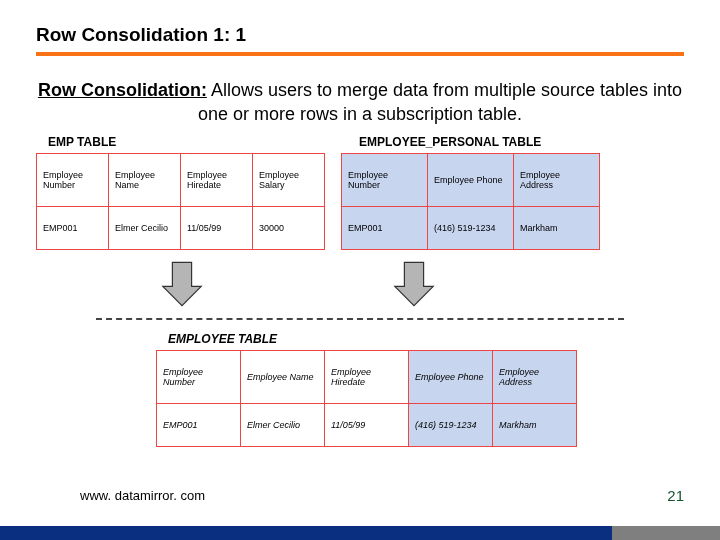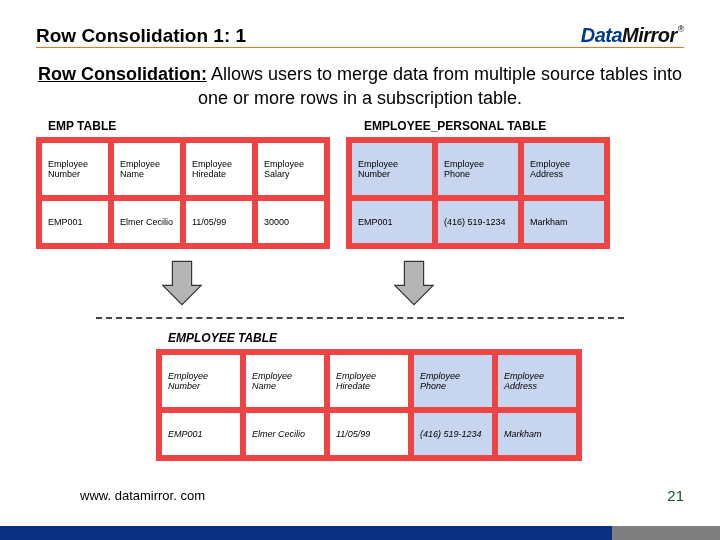--- a/index.html
+++ b/index.html
@@ -9,40 +9,41 @@
     background: #fff;
     position: relative;
     overflow: hidden;
   }
   .slide {
     padding: 24px 36px 36px 36px;
     position: relative;
     height: 100%;
   }
   .hdr {
-    border-bottom: 1px solid #f97316;
-    margin-bottom: 14px;
+    border-bottom: 4px solid #f97316;
+    padding-bottom: 6px;
+    margin-bottom: 22px;
     display: flex;
     justify-content: space-between;
     align-items: center;
   }
   .title { font-size: 19px; font-weight: bold; }
   .logo {
     font-size: 20px; font-weight: 900; font-style: italic;
     letter-spacing: -0.5px; display: flex; align-items: flex-start;
   }
   .logo .d { color: #003a8c; }
   .logo .m { color: #111; }
   .logo-circ { font-size: 9px; font-style: normal; font-weight: normal; margin-left: 1px; }
   .para { font-size: 18px; line-height: 1.35; margin-bottom: 8px; text-align: center; }
   .main { position: relative; margin-top: 6px; }
   .tlabel { font-size: 12px; font-weight: bold; margin-bottom: 4px; padding-left: 12px; }
   .row-top { display: flex; gap: 16px; align-items: flex-start; }
   table { border-collapse: collapse; }
-  td { border: 6px solid #ef4444; font-size: 9px; padding: 16px 6px; vertical-align: middle; }
+  td { border: 1px solid #ef4444; font-size: 9px; padding: 16px 6px; vertical-align: middle; }
   .t-emp td { width: 72px; }
   .t-pers { background: #c7d5ef; }
   .t-pers td { width: 86px; }
   .t-target { margin-left: 120px; font-style: italic; }
   .t-target td { width: 84px; }
   .t-target .c4, .t-target .c5 { background: #c7d5ef; }
   .arrows { display: flex; gap: 180px; margin: 10px 0 0 120px; }
   .arrow svg { width: 52px; height: 48px; }
   .dashed { border: none; border-top: 2px dashed #444; margin: 6px 60px 12px 60px; }
   .footer {
@@ -56,25 +57,20 @@
     height: 14px;
     background: linear-gradient(90deg, #0a2e80 0%, #0a2e80 85%, #7f7f7f 85%, #7f7f7f 100%);
   }
 </style>
 </head>
 <body>
 
 <div class="slide">
   <div class="hdr">
     <div class="title">Row Consolidation 1: 1</div>
-    <div class="logo">
-      <span class="d">Data</span>
-        <span class="m">Mirror</span>
-        <span class="logo-circ">®</span>
-    </div>
   </div>
 
   <p class="para">
     <b><u>Row Consolidation:</u></b><span> Allows users to merge data from multiple source tables into one or more rows in a subscription table.</span>
   </p>
 
   <div class="main">
     <div class="row-top">
       <div>
         <div class="tlabel">EMP TABLE</div>

